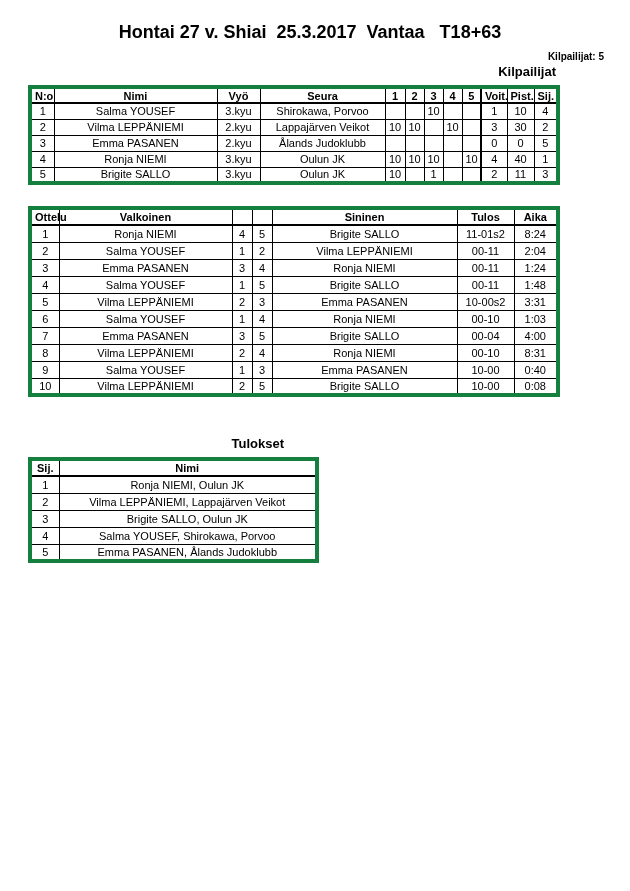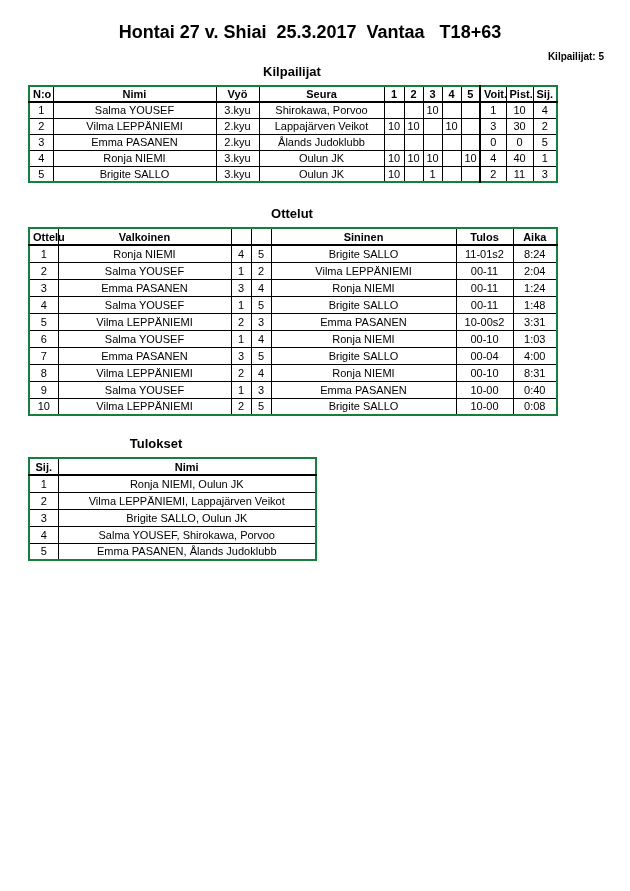--- a/index.html
+++ b/index.html
@@ -15,26 +15,26 @@
     position: absolute; top: 51px; right: 26px;
     font-size: 10px; font-weight: bold;
   }
 
   .section { position: absolute; }
   .s1 { top: 64px;  left: 28px; width: 528px; }
   .s2 { top: 206px; left: 28px; width: 528px; }
   .s3 { top: 436px; left: 28px; width: 256px; }
 
   .section-heading {
-    text-align: center; font-size: 13px; font-weight: bold; margin: 0 0 6px 0;
+    text-align: right; font-size: 13px; font-weight: bold; margin: 0 0 6px 0;
   }
 
   table {
     border-collapse: collapse; table-layout: fixed; width: 100%;
-    border: 2px solid #15803d;
+    border: 4px solid #15803d;
   }
   th, td {
     border: 1px solid #000; font-size: 11px; padding: 0 3px;
     white-space: nowrap; overflow: hidden; vertical-align: middle;
   }
   th { font-weight: bold; overflow: visible; text-align: center; }
   thead tr { border-bottom: 2px solid #000; }
 
   .t1 th, .t1 td { height: 16px; }
   .t2 th, .t2 td { height: 17px; }
@@ -154,21 +154,20 @@
             <td class="c"></td>
             <td class="c tl">2</td>
             <td class="c">11</td>
             <td class="c">3</td>
           </tr>
         </tbody>
     </table>
   </div>
 
   <div class="section s2">
-    <div class="section-heading">Ottelut</div>
     <table class="t2">
       <colgroup>
         <col style="width:29px">
           <col style="width:173px">
           <col style="width:20px">
           <col style="width:20px">
         <col style="width:185px">
           <col style="width:57px">
           <col style="width:44px">
       </colgroup>

